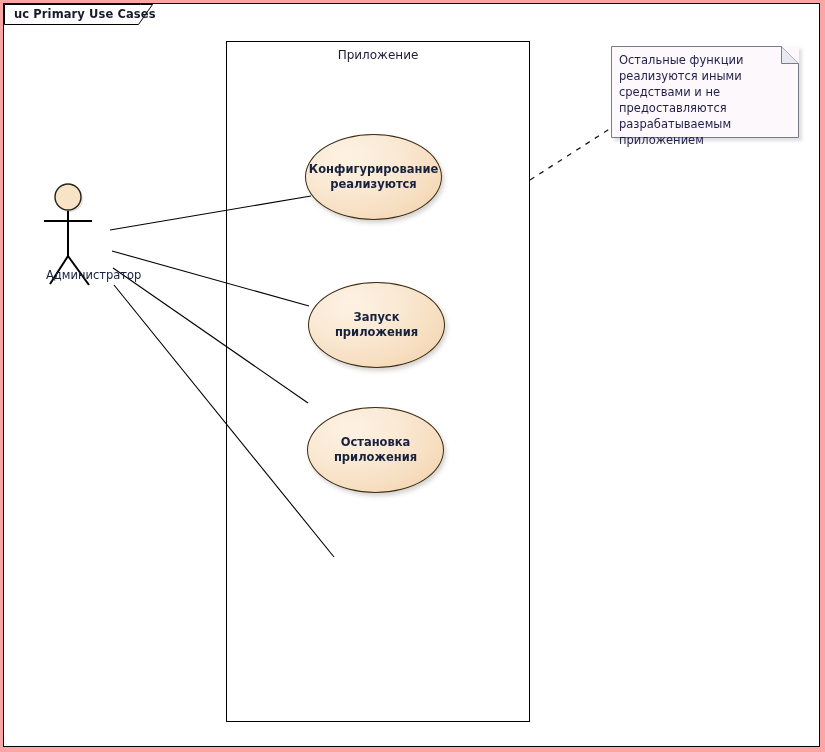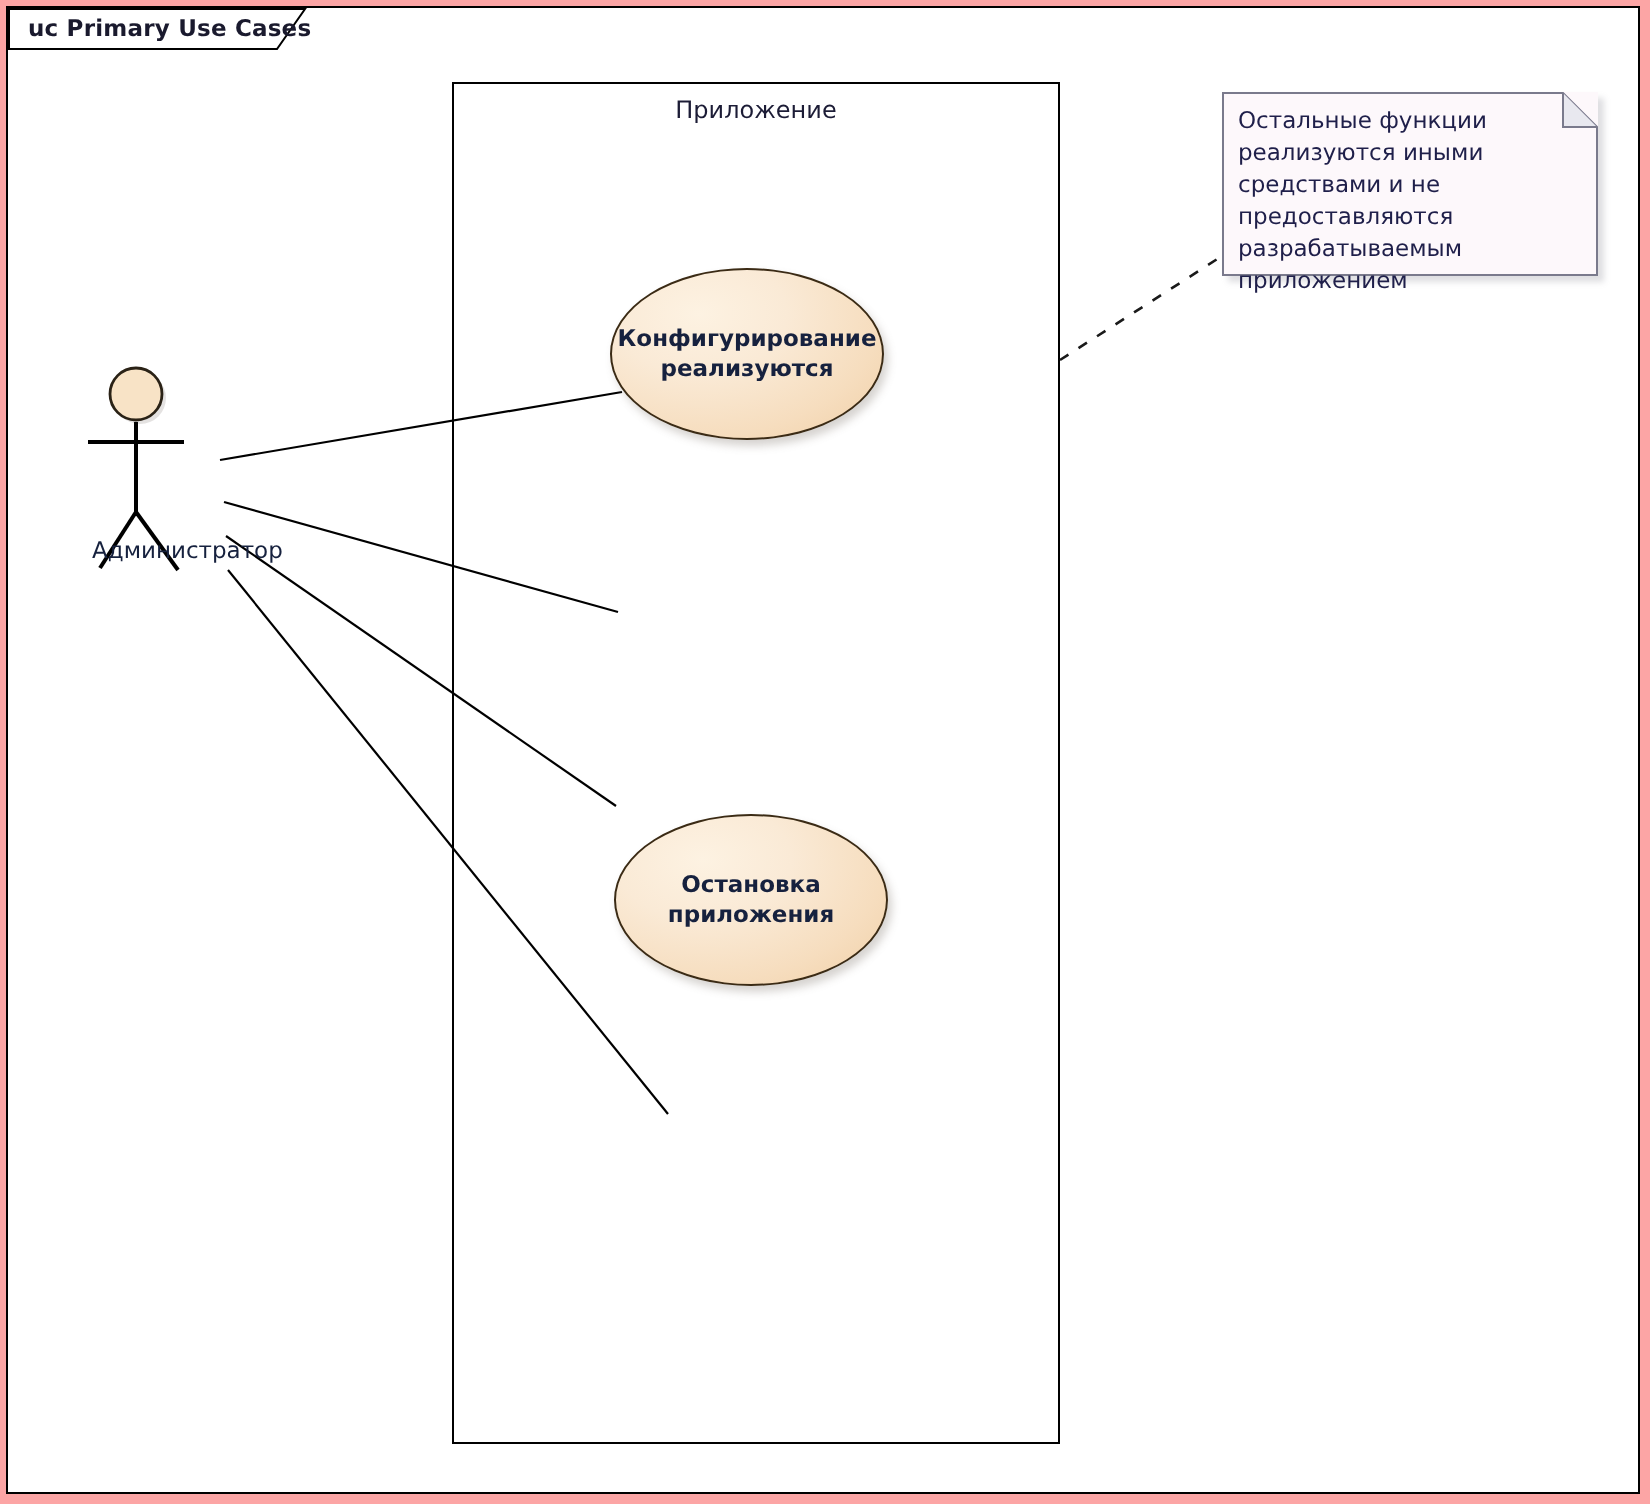--- a/index.html
+++ b/index.html
@@ -185,20 +185,23 @@
     </g>
   </svg>
 
   <div id="actor-label">Администратор</div>
 
   <div class="usecase" style="left:305px; top:134px; width:137px; height:86px;">
     <span class="usecase-label">Конфигурирование
 реализуются</span>
   </div>
 
+  <div class="usecase" style="left:308px; top:282px; width:137px; height:86px;">
+    <span class="usecase-label">Запуск приложения</span>
+  </div>
 
   <div class="usecase" style="left:307px; top:407px; width:137px; height:86px;">
     <span class="usecase-label">Остановка
 приложения</span>
   </div>
 
 
   <div id="note">
     <div id="note-body"></div>
     <svg width="188" height="92" viewBox="0 0 188 92" style="position:absolute;left:0;top:0;">

